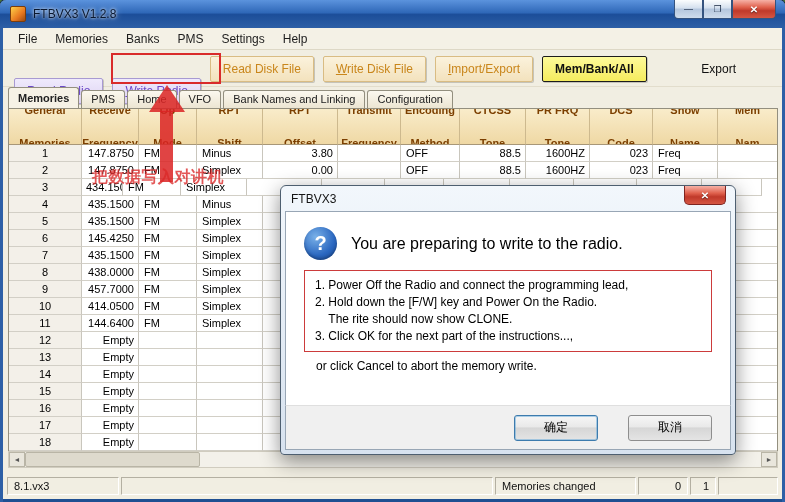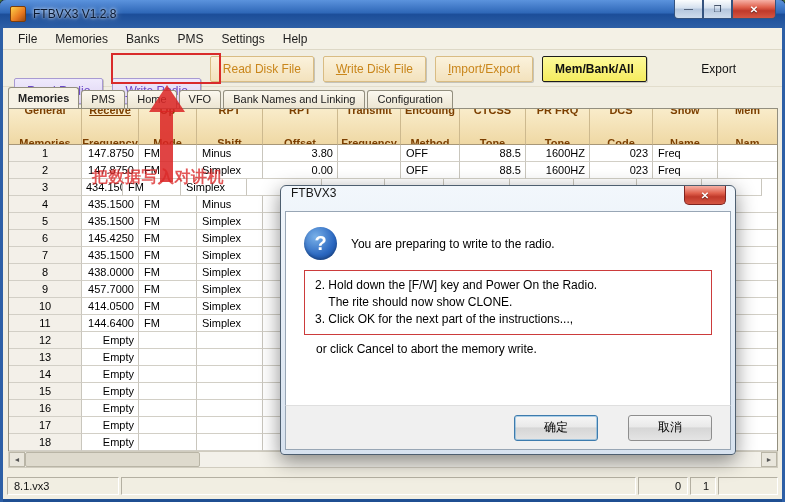--- a/index.html
+++ b/index.html
@@ -74,30 +74,30 @@
   .anno-box{position:absolute;left:111px;top:53px;width:110px;height:31px;border:2px solid #d92b2b;z-index:6;}
   .anno-arrow-head{position:absolute;left:149px;top:85px;width:0;height:0;z-index:6;
     border-left:18px solid transparent;border-right:18px solid transparent;border-bottom:27px solid rgba(218,35,35,.85);}
   .anno-arrow-shaft{position:absolute;left:160px;top:111px;width:13px;height:71px;background:rgba(218,35,35,.85);z-index:6;}
   .anno-text{position:absolute;left:92px;top:167px;font-size:16px;font-weight:bold;color:rgba(219,40,40,.78);
     letter-spacing:.5px;white-space:nowrap;z-index:6;}
   
   .dialog{position:absolute;left:280px;top:185px;width:456px;height:270px;z-index:10;padding:0 4px 4px;
     border:1px solid #4e5f70;border-radius:6px 6px 4px 4px;background:linear-gradient(#f2f7fc,#d7e2ef);
     box-shadow:0 6px 20px rgba(0,0,0,.45);}
-  .dlg-titlebar{height:25px;display:flex;align-items:flex-start;padding-left:6px;font-size:12px;color:#151515;}
+  .dlg-titlebar{height:25px;display:flex;align-items:center;padding-left:6px;font-size:12px;color:#151515;}
   .dlg-close{position:absolute;top:0;right:9px;width:42px;height:19px;border:1px solid #7e2420;border-top:none;
     border-radius:0 0 5px 5px;color:#fff;font-size:10px;font-weight:bold;display:flex;align-items:center;justify-content:center;
     background:linear-gradient(#f6b1a6,#e0614d 40%,#c0392a 60%,#d55643);text-shadow:0 1px 1px rgba(0,0,0,.5);}
   .dlg-body{background:#fff;border:1px solid #98a6b5;border-bottom:none;height:194px;padding:15px 18px 0;}
   .dlg-row1{display:flex;align-items:center;gap:14px;}
   .q-icon{width:33px;height:33px;border-radius:50%;flex:none;color:#fff;font-size:20px;font-weight:bold;
     display:flex;align-items:center;justify-content:center;
     background:radial-gradient(circle at 35% 30%,#7ab1e8,#2a67c0 60%,#1a4a96);box-shadow:inset 0 -2px 3px rgba(0,0,0,.25);}
-  .dlg-line1{font-size:12px;}
+  .dlg-line1{font-size:16px;}
   .dlg-steps{margin-top:10px;border:1px solid #cc3b3b;padding:6px 10px;font-size:12px;line-height:17px;}
   .step{white-space:pre-wrap;}
   .dlg-line2{margin-top:7px;margin-left:12px;font-size:12px;}
   .dlg-footer{background:#f0f0f0;border:1px solid #98a6b5;border-top:1px solid #dfdfdf;height:45px;
     display:flex;align-items:center;justify-content:flex-end;gap:30px;padding-right:18px;}
   .dlg-btn{width:84px;height:26px;font-size:12px;font-family:inherit;border-radius:3px;border:1px solid #8e8e8e;
     background:linear-gradient(#f6f6f6,#e9e9e9 45%,#d6d6d6 50%,#e4e4e4);}
   .dlg-btn.default{border:1px solid #3d7bad;box-shadow:inset 0 0 0 1px rgba(95,165,215,.5);}
 </style>
 </head>
@@ -144,21 +144,21 @@
       <div class="tab">Bank Names and Linking</div>
       <div class="tab">Configuration</div>
     </div>
 
   <div class="tablewrap">
       <div class="trow thead">
         <div class="tcell th" style="width: 73px;">
           <div>General</div>
           <div>Memories</div>
         </div>
-        <div class="tcell th" style="width: 57px; text-decoration: underline;">
+        <div class="tcell th" style="width: 57px;">
           <div>Receive</div>
           <div>Frequency</div>
         </div>
         <div class="tcell th" style="width: 58px;">
           <div>Op</div>
           <div>Mode</div>
         </div>
         <div class="tcell th" style="width: 66px;">
           <div>RPT</div>
           <div>Shift</div>
@@ -454,20 +454,21 @@
     <div class="sbtn">◄</div>
     <div class="strack">
       <div class="sthumb"></div>
     </div>
     <div class="sbtn">►</div>
   </div>
 
   <div class="statusbar">
     <div class="spanel sp-file">8.1.vx3</div>
     <div class="spanel sp-main"></div>
+    <div class="spanel sp-status">Memories changed</div>
     <div class="spanel sp-a">0</div>
     <div class="spanel sp-b">1</div>
     <div class="spanel sp-x"></div>
   </div>
 
   <div class="anno-box"></div>
   <div class="anno-arrow-head"></div>
   <div class="anno-arrow-shaft"></div>
   <div class="anno-text">把数据写入对讲机</div>
 
@@ -475,20 +476,21 @@
     <div class="dlg-titlebar">
       <span>FTBVX3</span>
     </div>
     <div class="dlg-close">✕</div>
     <div class="dlg-body">
       <div class="dlg-row1">
         <div class="q-icon">?</div>
         <div class="dlg-line1">You are preparing to write to the radio.</div>
       </div>
       <div class="dlg-steps">
+        <div class="step">1. Power Off the Radio and connect the programming lead,</div>
         <div class="step">2. Hold down the [F/W] key and Power On the Radio.</div>
         <div class="step">    The rite should now show CLONE.</div>
         <div class="step">3. Click OK for the next part of the instructions...,</div>
       </div>
       <div class="dlg-line2">or click Cancel to abort the memory write.</div>
     </div>
     <div class="dlg-footer">
       <button class="dlg-btn default">确定</button>
       <button class="dlg-btn">取消</button>
     </div>

